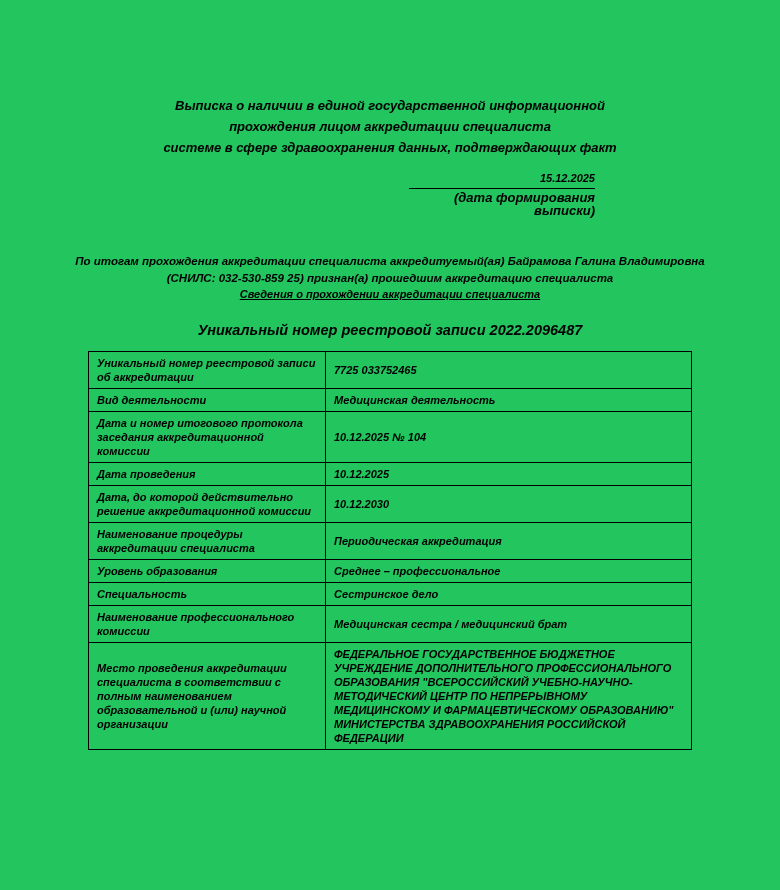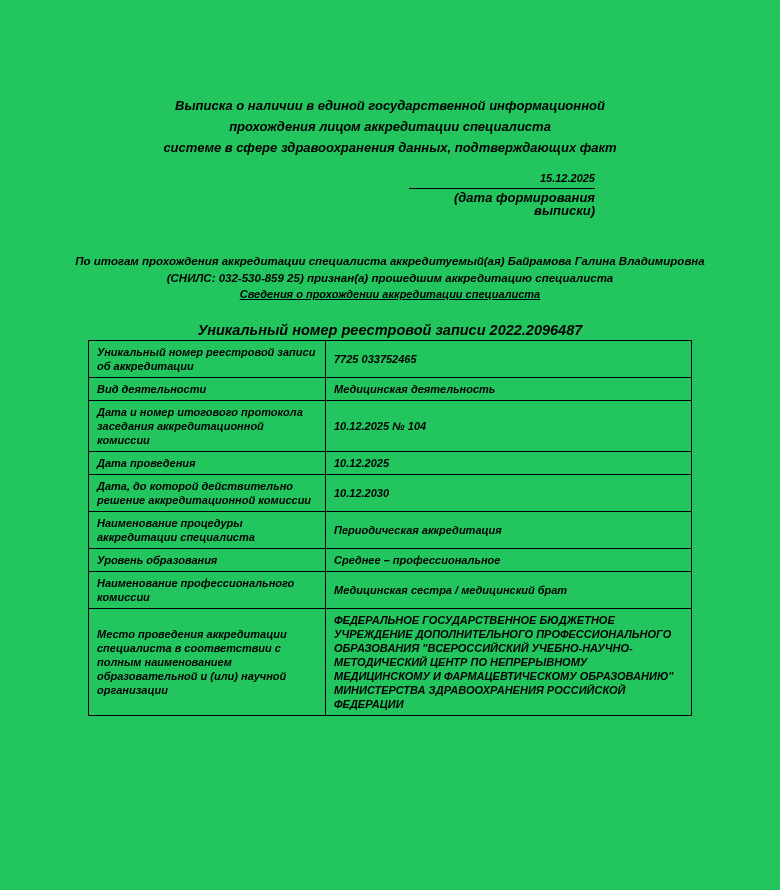--- a/index.html
+++ b/index.html
@@ -51,21 +51,21 @@
     line-height: 14px;
     text-decoration: underline;
   }
   .registry-line {
     margin-top: 20px;
     text-align: center;
     font-size: 14.5px;
     line-height: 18px;
   }
   table.info-table {
-    margin: 1px auto 0 auto;
+    margin: 12px auto 0 auto;
     width: 604px;
     border-collapse: collapse;
     table-layout: fixed;
   }
   table.info-table td {
     border: 1.5px solid #000000;
     font-size: 11px;
     line-height: 14px;
     vertical-align: middle;
     padding: 4px 8px;
@@ -120,20 +120,24 @@
       </tr>
       <tr>
         <td class="label-cell">Наименование процедуры аккредитации специалиста</td>
         <td class="value-cell">Периодическая аккредитация</td>
       </tr>
       <tr>
         <td class="label-cell">Уровень образования</td>
         <td class="value-cell">Среднее – профессиональное</td>
       </tr>
       <tr>
+        <td class="label-cell">Специальность</td>
+        <td class="value-cell">Сестринское дело</td>
+      </tr>
+      <tr>
         <td class="label-cell">Наименование профессионального комиссии</td>
         <td class="value-cell">Медицинская сестра / медицинский брат</td>
       </tr>
       <tr>
         <td class="label-cell">Место проведения аккредитации специалиста в соответствии с полным наименованием образовательной и (или) научной организации</td>
         <td class="value-cell">ФЕДЕРАЛЬНОЕ ГОСУДАРСТВЕННОЕ БЮДЖЕТНОЕ УЧРЕЖДЕНИЕ ДОПОЛНИТЕЛЬНОГО ПРОФЕССИОНАЛЬНОГО ОБРАЗОВАНИЯ "ВСЕРОССИЙСКИЙ УЧЕБНО-НАУЧНО-МЕТОДИЧЕСКИЙ ЦЕНТР ПО НЕПРЕРЫВНОМУ МЕДИЦИНСКОМУ И ФАРМАЦЕВТИЧЕСКОМУ ОБРАЗОВАНИЮ" МИНИСТЕРСТВА ЗДРАВООХРАНЕНИЯ РОССИЙСКОЙ ФЕДЕРАЦИИ</td>
       </tr>
     </tbody>
   </table>
 

